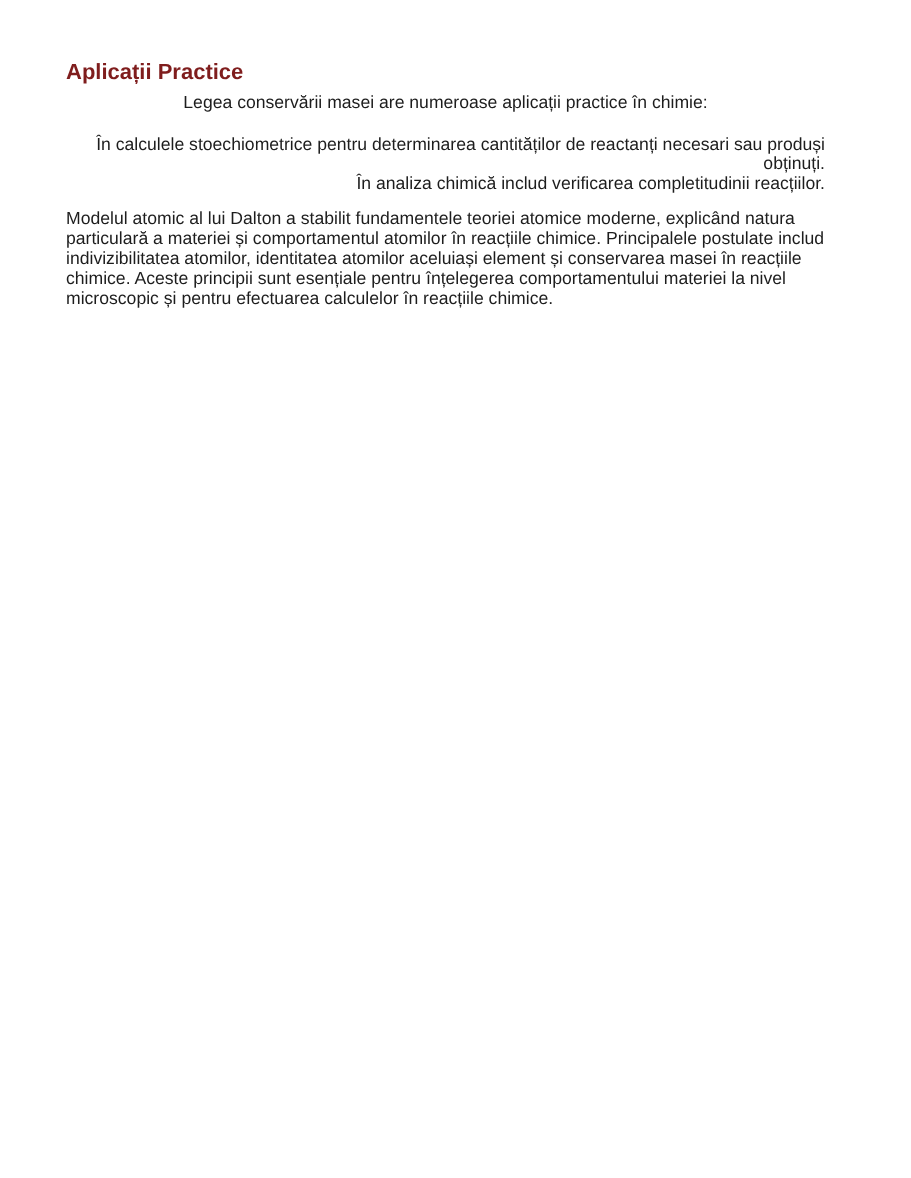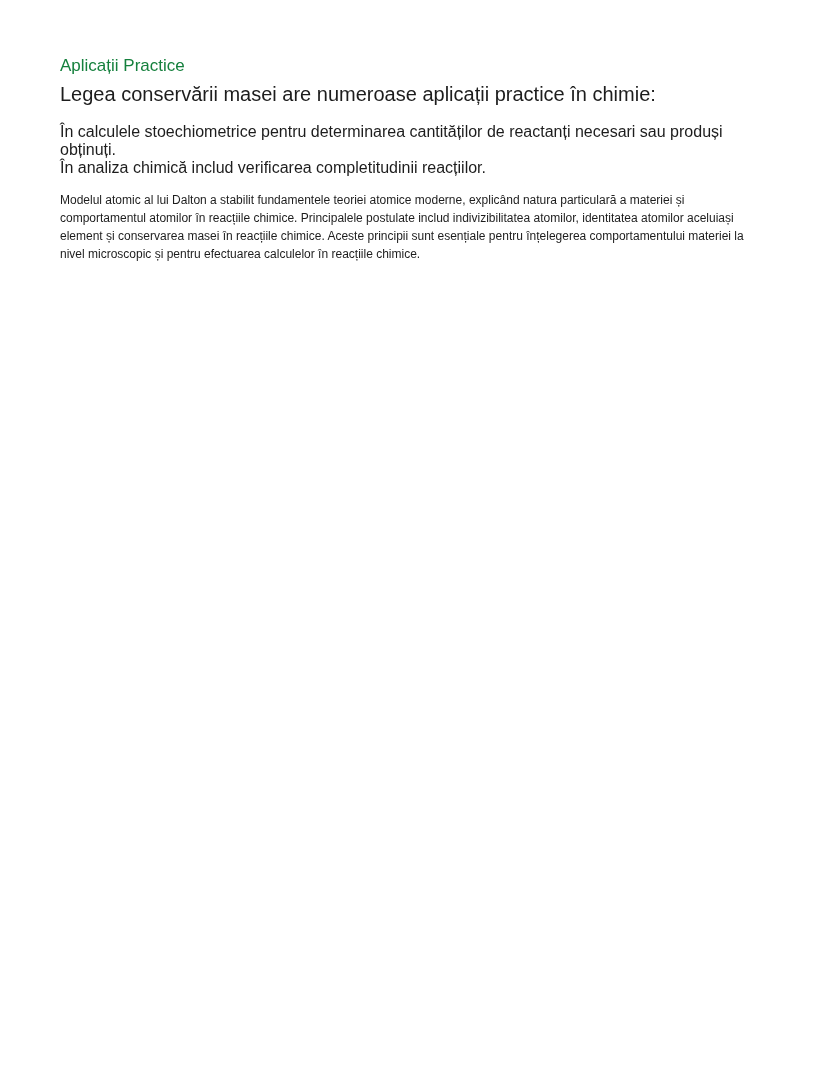--- a/index.html
+++ b/index.html
@@ -17,40 +17,42 @@
     -webkit-font-smoothing: antialiased;
   }
   .content {
     position: absolute;
     top: 56px;
     left: 60px;
     width: 690px;
   }
   .heading {
     margin: 0 0 9px 0;
-    font-size: 17px;
+    font-size: 20px;
     line-height: 20px;
-    font-weight: 400;
-    color: #15803d;
+    font-weight: 700;
+    color: #7f1d1d;
   }
   .intro {
     margin: 0 0 20px 0;
-    font-size: 20px;
+    font-size: 16px;
     line-height: 18px;
+    text-align: center;
   }
   .app-list {
     margin: 0 0 14px 0;
   }
   .app-item {
     font-size: 16px;
     line-height: 18px;
+    text-align: right;
   }
   .paragraph {
     margin: 0;
-    font-size: 12px;
+    font-size: 16px;
     line-height: 18px;
   }
 </style>
 </head>
 <body>
 
 <div class="content">
 
   <h3 class="heading">Aplicații Practice</h3>
 

